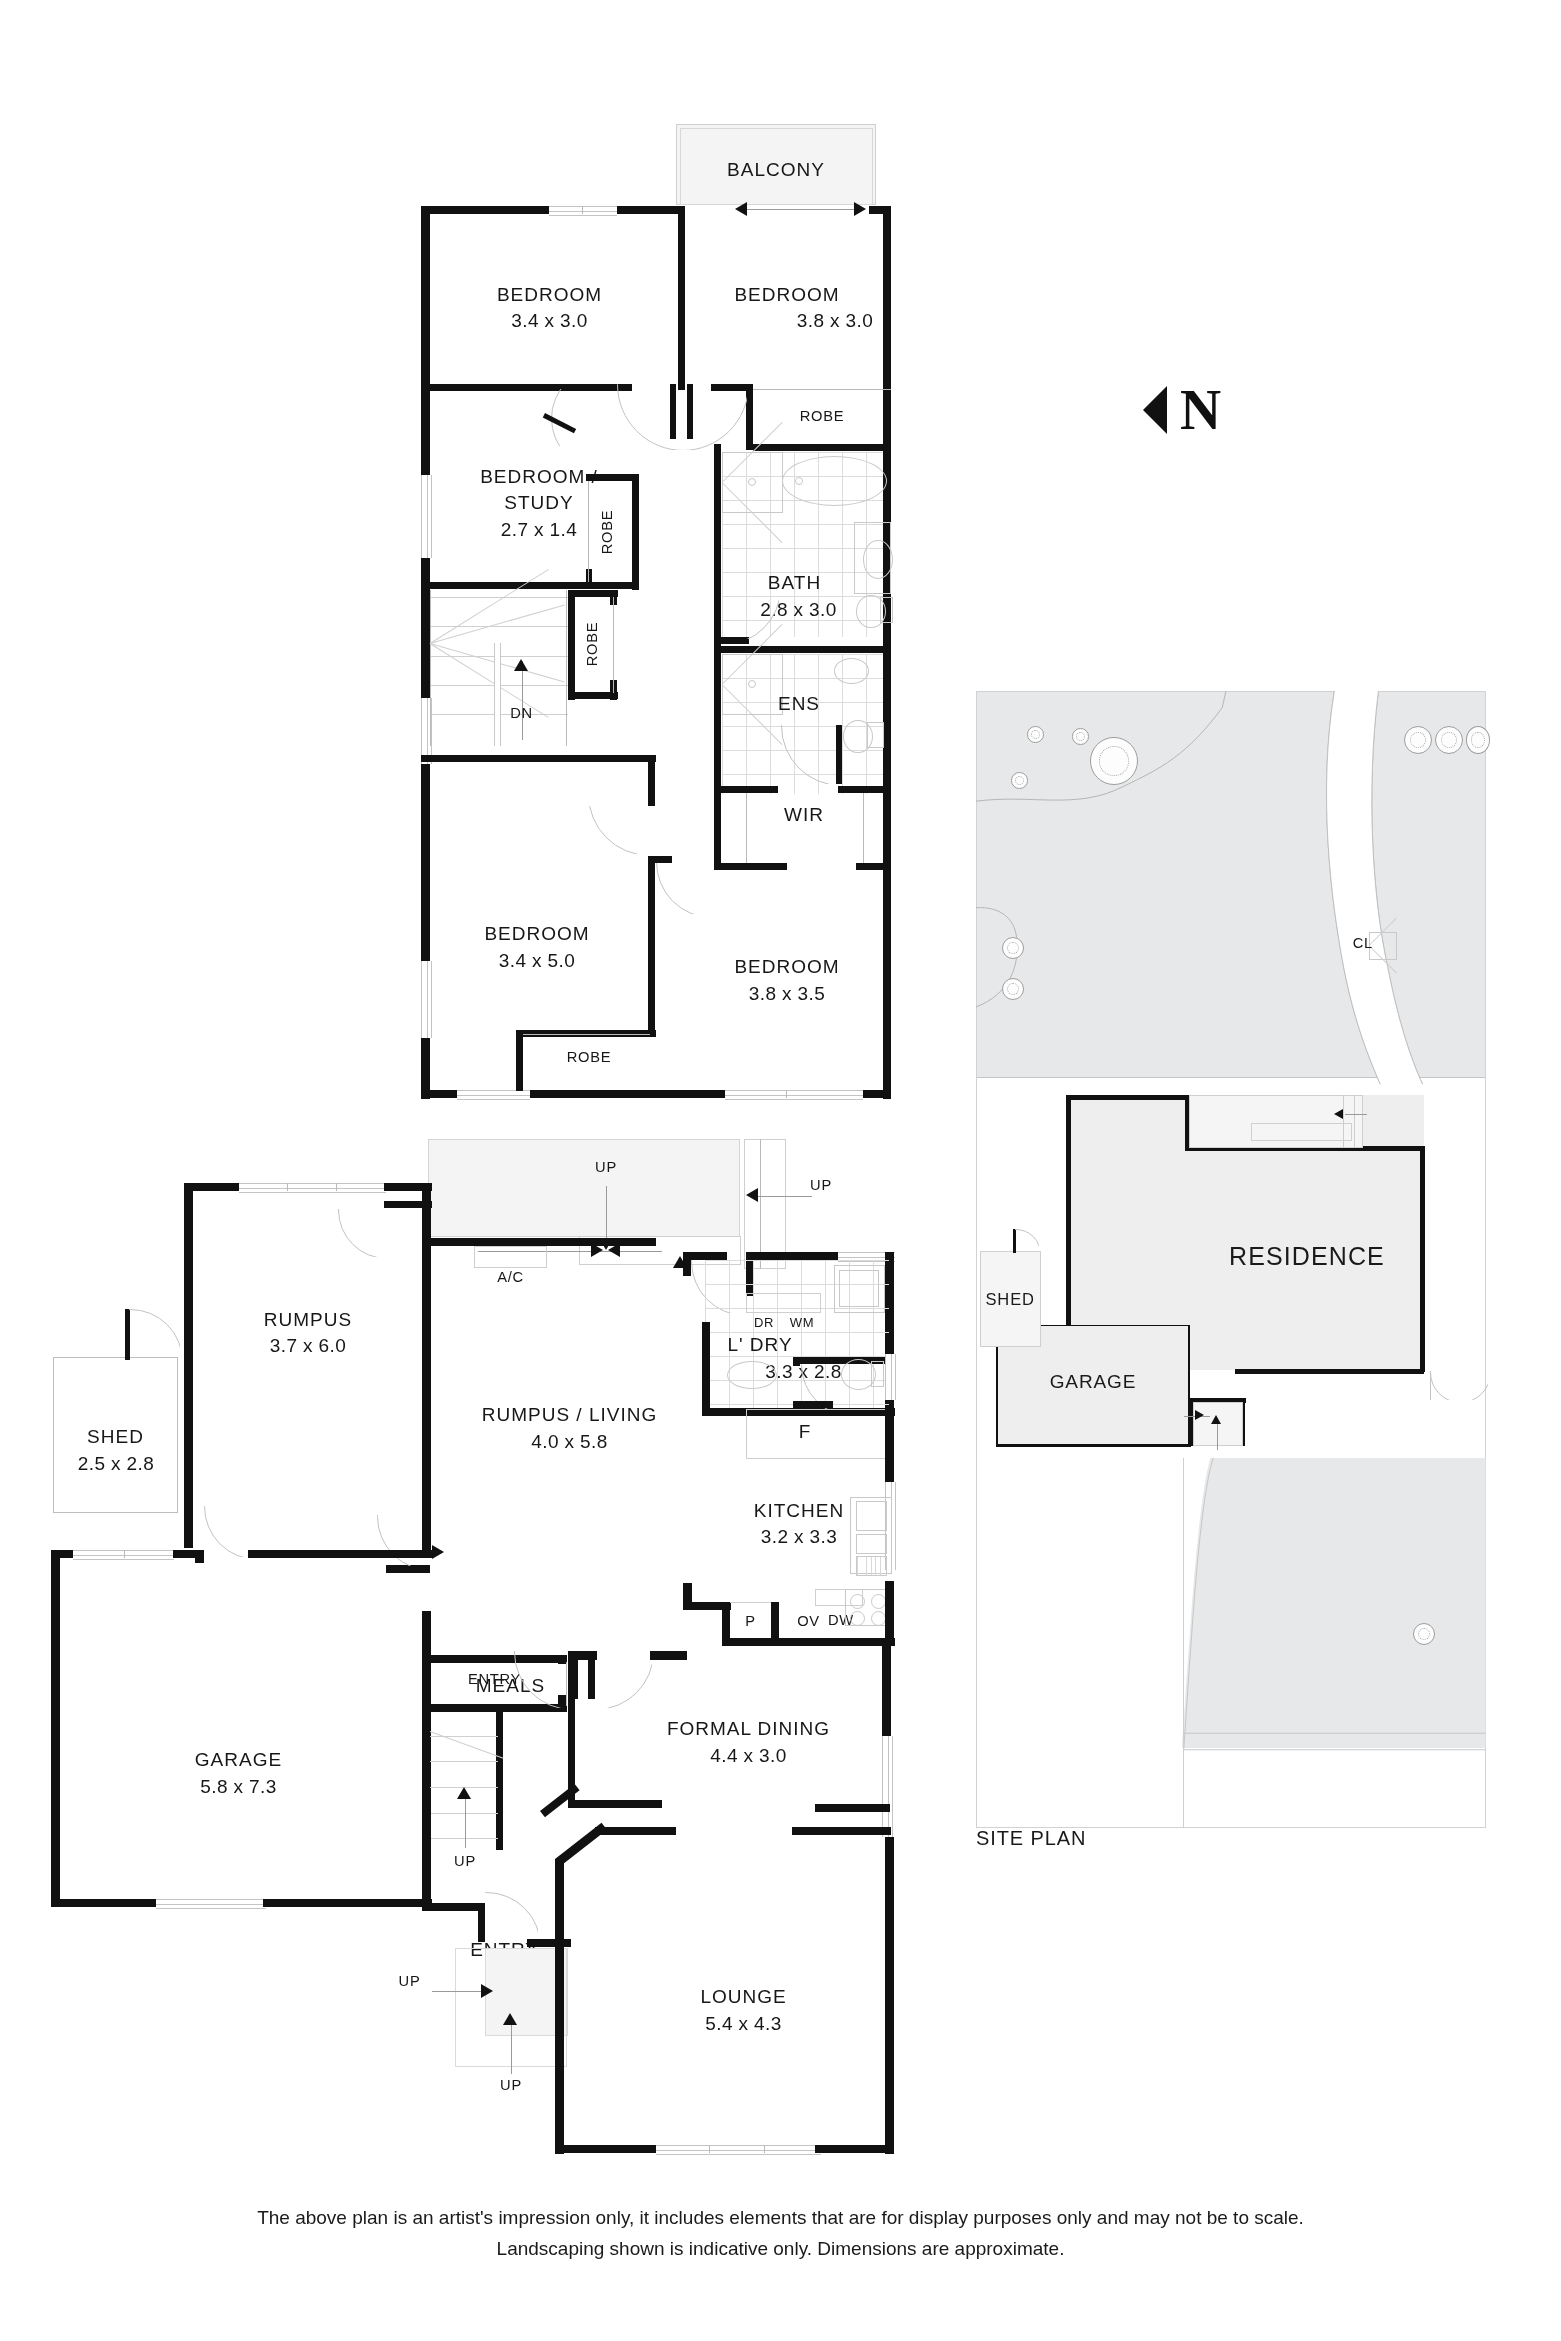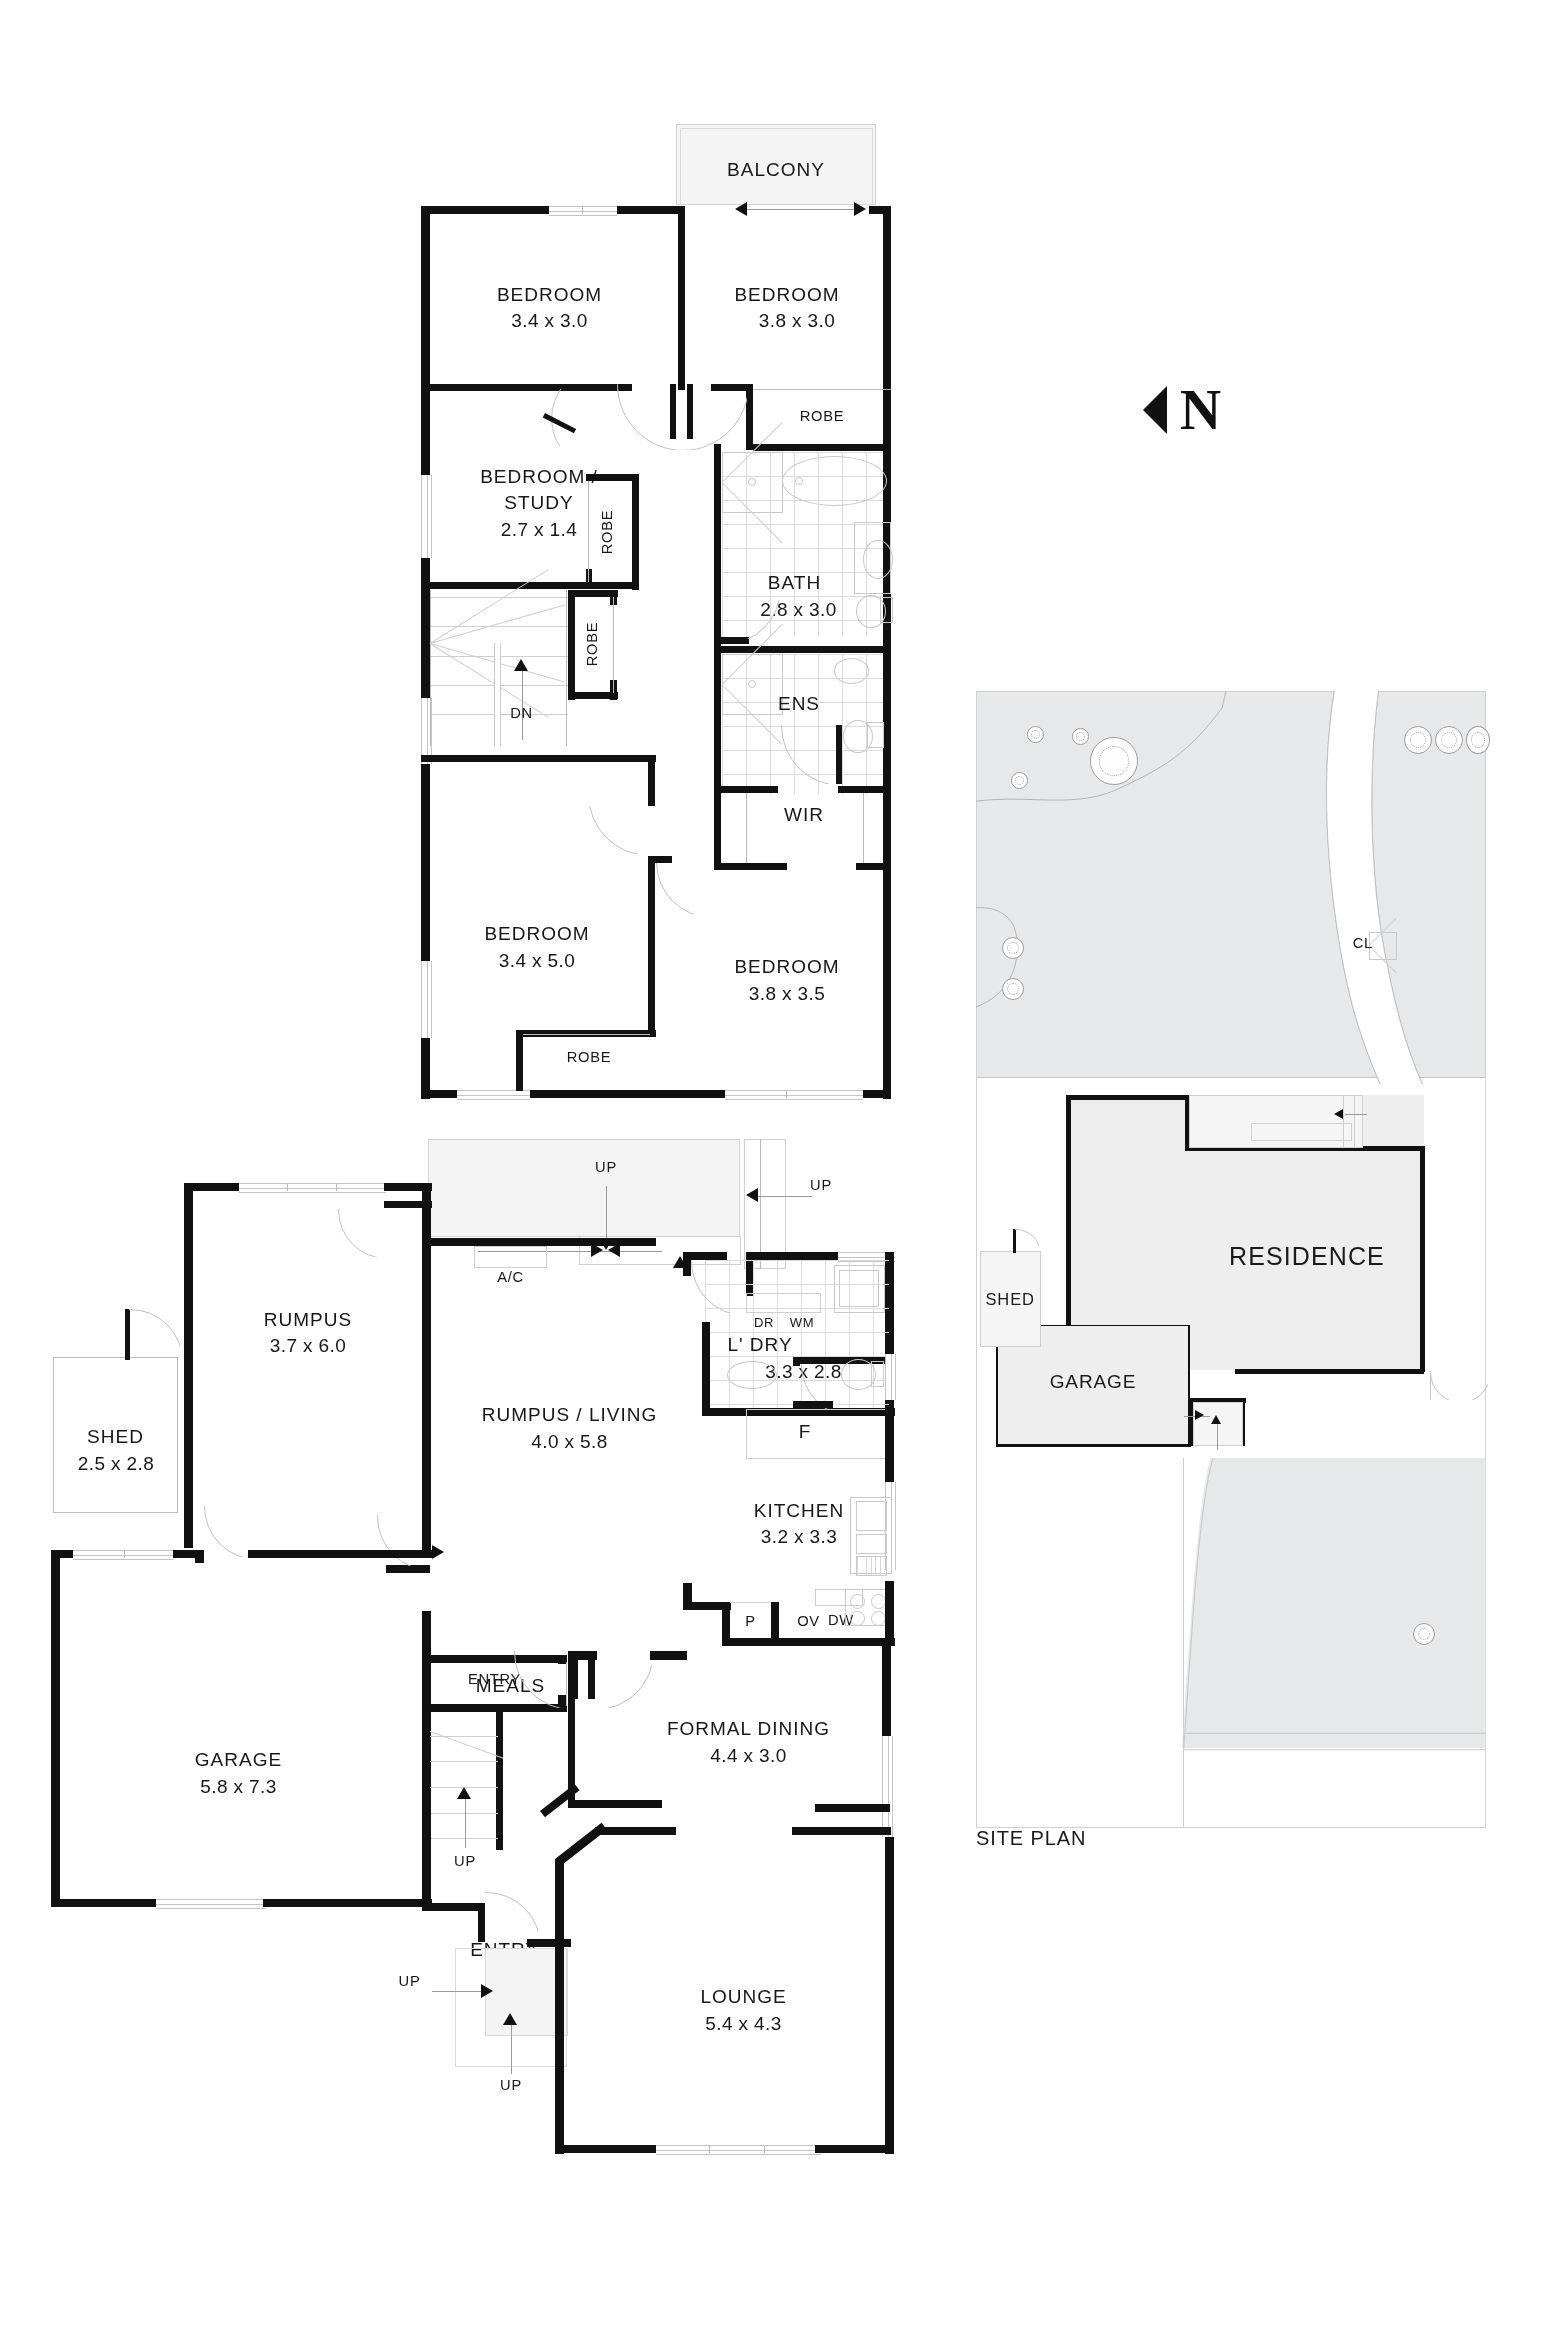--- a/index.html
+++ b/index.html
@@ -95,21 +95,21 @@
     <div class="thin" style="left:786px;top:1090px;width:0.9px;height:8.3px;"></div>
 
     <div class="wall" style="left:678px;top:206px;width:7.3px;height:184px;"></div>
     <div class="wall" style="left:421px;top:384px;width:211px;height:7.3px;"></div>
     <div class="wall" style="left:711px;top:384px;width:42px;height:7.3px;"></div>
     <div class="wall" style="left:746px;top:384px;width:7.3px;height:66px;"></div>
 
     <div class="lbl rm-name" style="left:421px;top:283px;width:257px;">BEDROOM</div>
     <div class="lbl rm-dim" style="left:421px;top:309px;width:257px;">3.4 x 3.0</div>
     <div class="lbl rm-name" style="left:685px;top:283px;width:204px;">BEDROOM</div>
-    <div class="lbl rm-dim" style="left:685px;top:309px;width:204px;padding-left:10px;">3.8 x 3.0</div>
+    <div class="lbl rm-dim" style="left:723px;top:309px;width:204px;padding-left:10px;">3.8 x 3.0</div>
 
     <div class="arcwrap" style="left:617px;top:384px;width:66px;height:66px;">
       <div class="arc" style="left:0px;top:-66px;width:131px;height:131px;"></div>
     </div>
     <div class="arcwrap" style="left:681px;top:384px;width:66px;height:66px;">
       <div class="arc" style="left:-65px;top:-66px;width:131px;height:131px;"></div>
     </div>
     <div class="wall" style="left:670px;top:384px;width:5.5px;height:55px;"></div>
     <div class="wall" style="left:687px;top:384px;width:5.5px;height:55px;"></div>
 
@@ -534,15 +534,19 @@
       <path d="M226,300 L555,300" fill="none" stroke="#c3c3c3" stroke-width="1"></path>
       <path d="M226,318 L555,318" fill="none" stroke="#c3c3c3" stroke-width="1"></path>
       <path d="M258,0 C275,-8 295,-10 320,-10 L555,-10" fill="none" stroke="#c3c3c3" stroke-width="1"></path>
     </svg>
     <div class="tree" style="left:437px;top:932px;width:20px;height:20px;"></div>
     <div class="thin" style="left:207px;top:767px;width:0.9px;height:370px;background:#cfcfcf;"></div>
   </div>
 
   <div class="site-label" style="left:976px;top:1827px;font-size:20px;letter-spacing:0.9px;">SITE PLAN</div>
 
+  <div id="footer">
+    <div>The above plan is an artist's impression only, it includes elements that are for display purposes only and may not be to scale.</div>
+    <div>Landscaping shown is indicative only. Dimensions are approximate.</div>
+  </div>
 
 </div>
 
 
 </body></html>

